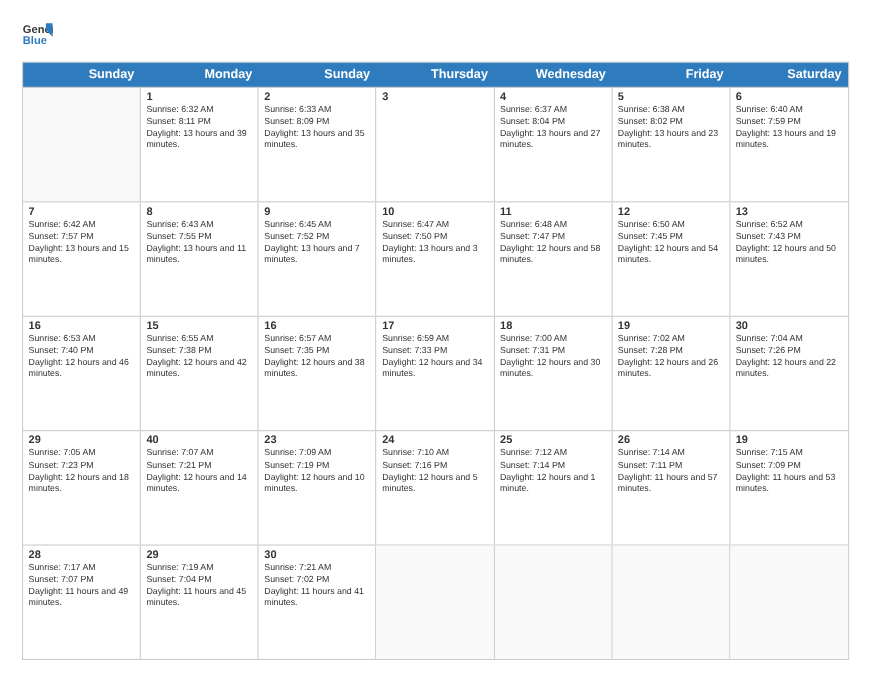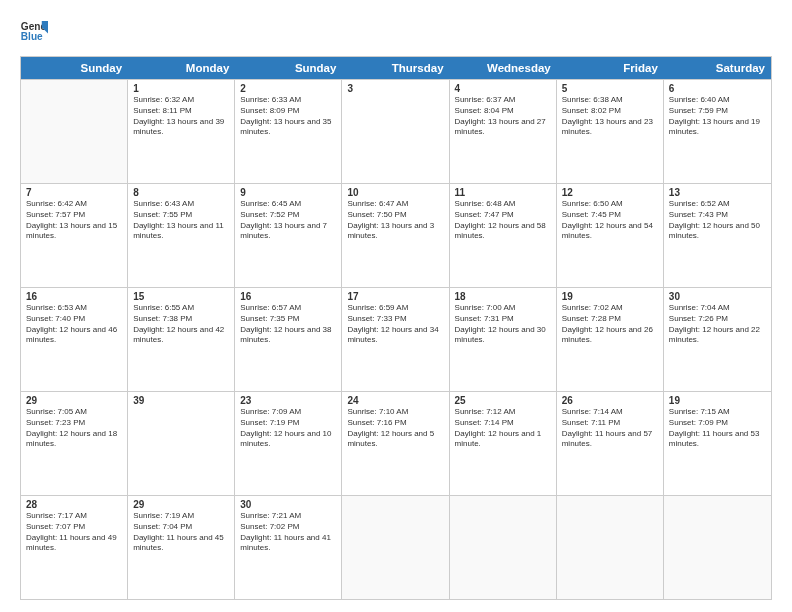--- a/index.html
+++ b/index.html
@@ -213,21 +213,22 @@
             <span class="day-num">30</span>
             <div class="cell-text">Sunrise: 7:04 AM<br>Sunset: 7:26 PM<br>Daylight: 12 hours and 22 minutes.</div>
           </div>
         </div>
         <div class="cal-row">
           <div class="cal-cell">
             <span class="day-num">29</span>
             <div class="cell-text">Sunrise: 7:05 AM<br>Sunset: 7:23 PM<br>Daylight: 12 hours and 18 minutes.</div>
           </div>
           <div class="cal-cell">
-            <span class="day-num">39</span>
+            <span class="day-num">40</span>
+            <div class="cell-text">Sunrise: 7:07 AM<br>Sunset: 7:21 PM<br>Daylight: 12 hours and 14 minutes.</div>
           </div>
           <div class="cal-cell">
             <span class="day-num">23</span>
             <div class="cell-text">Sunrise: 7:09 AM<br>Sunset: 7:19 PM<br>Daylight: 12 hours and 10 minutes.</div>
           </div>
           <div class="cal-cell">
             <span class="day-num">24</span>
             <div class="cell-text">Sunrise: 7:10 AM<br>Sunset: 7:16 PM<br>Daylight: 12 hours and 5 minutes.</div>
           </div>
           <div class="cal-cell">

